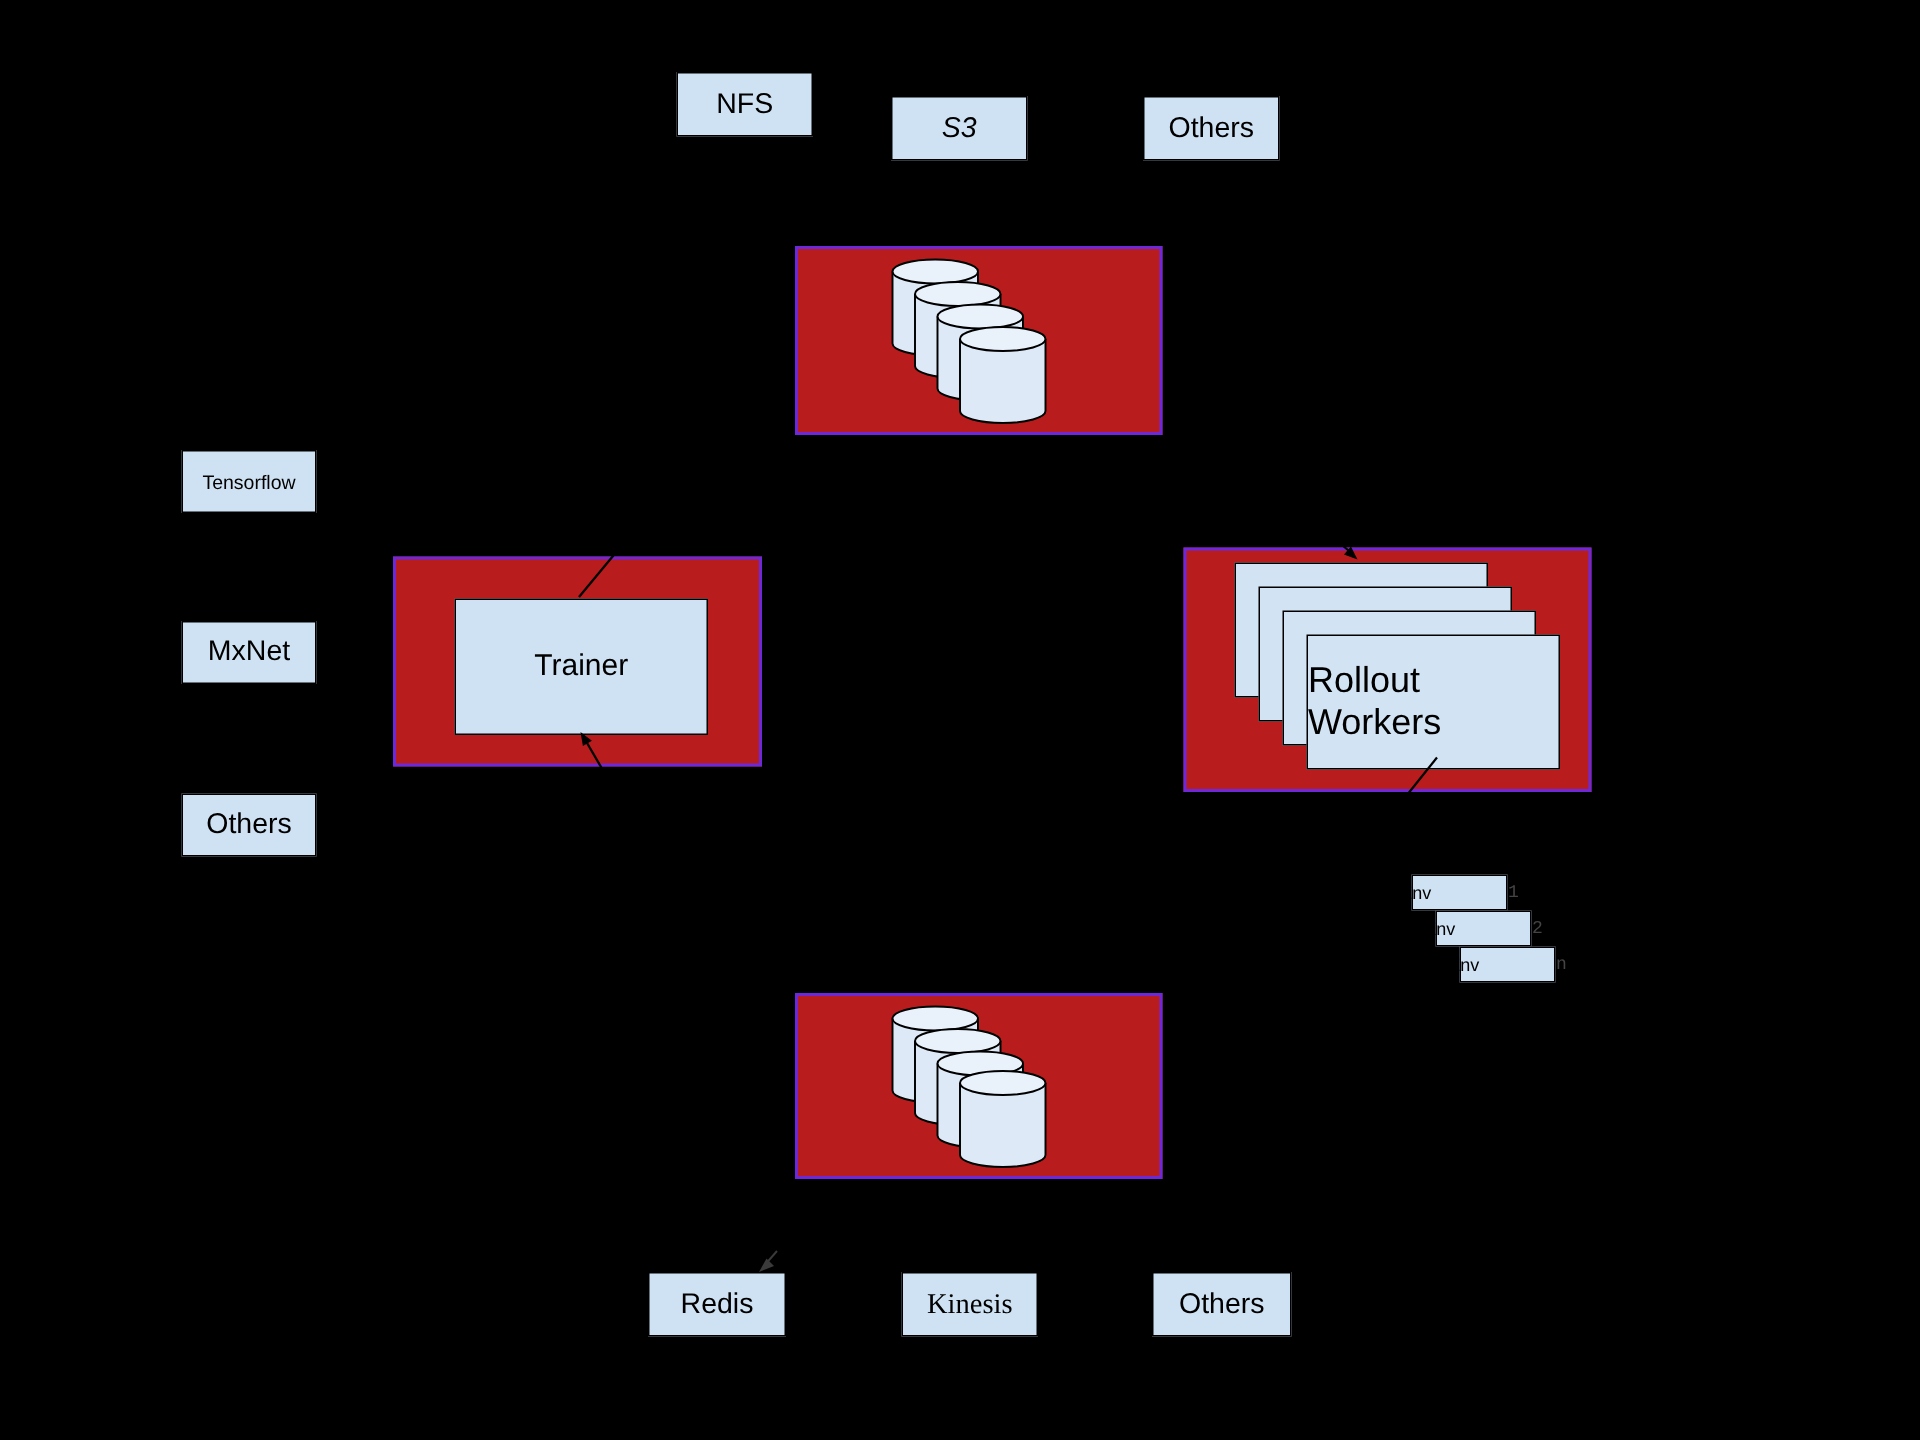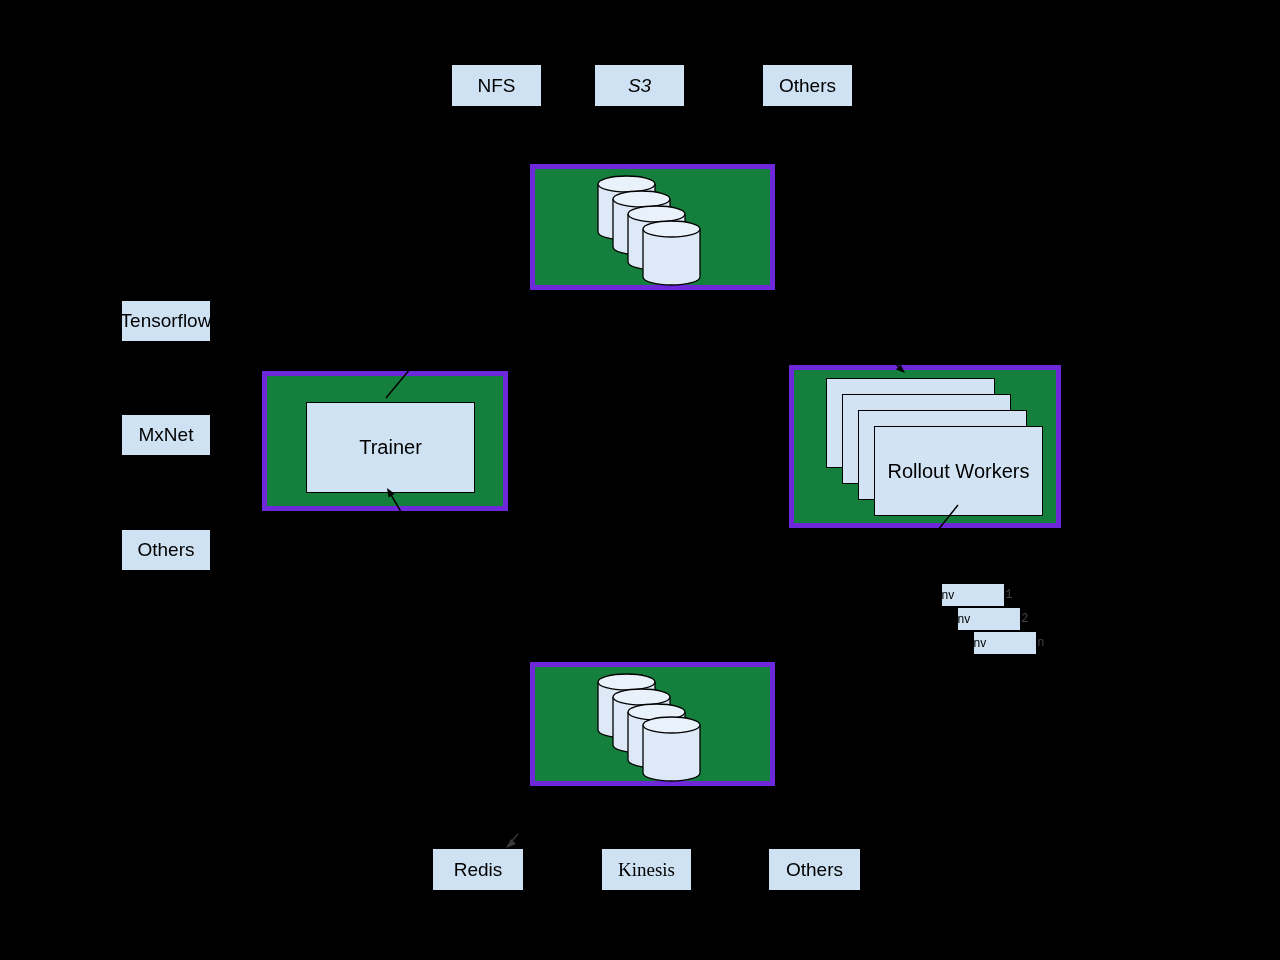--- a/index.html
+++ b/index.html
@@ -8,23 +8,23 @@
     position:relative;width:1280px;height:960px;background:#000;overflow:hidden;
   }
   .node{
     position:absolute;
     background:#cfe2f3;
     border:1px solid #000;
     display:flex;align-items:center;justify-content:center;
     color:#000;font-size:19px;
     box-sizing:border-box;
   }
-  .node.small-text{font-size:19px;}
+  .node.small-text{font-size:13px;}
   .bigbox{
-    position:absolute;background:#15803d;border:5px solid #6d28d9;box-sizing:border-box;
+    position:absolute;background:#b91c1c;border:2px solid #6d28d9;box-sizing:border-box;
   }
   .inner-rect{
     position:absolute;background:#cfe2f3;border:1px solid #000;box-sizing:border-box;
     display:flex;align-items:center;justify-content:center;font-size:20px;color:#000;
   }
   .stack-rect{
     position:absolute;background:#d2e3f4;border:1px solid #000;box-sizing:border-box;
   }
   .env-node{
     position:absolute;width:64px;height:24px;
@@ -38,21 +38,21 @@
   }
   svg{display:block;}
   #arrows{position:absolute;left:0;top:0;pointer-events:none;z-index:10;}
   .storage-svg{position:absolute;left:0;top:0;}
 </style>
 </head>
 <body>
 
 <div id="canvas">
 
-  <div class="node" style="left:451px;top:64px;width:91px;height:43px;">NFS</div>
+  <div class="node" style="left:451px;top:48px;width:91px;height:43px;">NFS</div>
   <div class="node" style="left:594px;top:64px;width:91px;height:43px;font-style:italic;">S3</div>
   <div class="node" style="left:762px;top:64px;width:91px;height:43px;">Others</div>
 
   <div class="bigbox" style="left:530px;top:164px;width:245px;height:126px;">
     <svg class="storage-svg" width="243" height="124" viewBox="0 0 243 124">
       <g stroke="#000" stroke-width="1.3">
         <g>
           <path d="M63 15 L63 63 A28.5 8 0 0 0 120 63 L120 15" fill="#dee9f7"></path>
           <ellipse cx="91.5" cy="15" rx="28.5" ry="8" fill="#e9f1fb"></ellipse>
         </g>
@@ -79,21 +79,21 @@
   <div class="bigbox" style="left:262px;top:371px;width:246px;height:140px;">
     <div class="inner-rect" style="left:39px;top:26px;width:169px;height:91px;">
       <span>Trainer</span>
     </div>
   </div>
 
   <div class="bigbox" style="left:789px;top:365px;width:272px;height:163px;">
     <div class="stack-rect" style="left:32px;top:8px;width:169px;height:90px;"></div>
     <div class="stack-rect" style="left:48px;top:24px;width:169px;height:90px;"></div>
     <div class="stack-rect" style="left:64px;top:40px;width:169px;height:90px;"></div>
-    <div class="stack-rect" style="left:80px;top:56px;width:169px;height:90px;display:flex;align-items:center;justify-content:center;font-size:20px;color:#000;">
+    <div class="stack-rect" style="left:80px;top:56px;width:169px;height:90px;display:flex;align-items:center;justify-content:center;font-size:24px;color:#000;">
       <span>Rollout Workers</span>
     </div>
   </div>
 
   <div class="env-node" style="left:941px;top:583px;">
     <span>Env</span>
     <span class="env-id">1</span>
   </div>
   <div class="env-node" style="left:957px;top:607px;">
     <span>Env</span>

